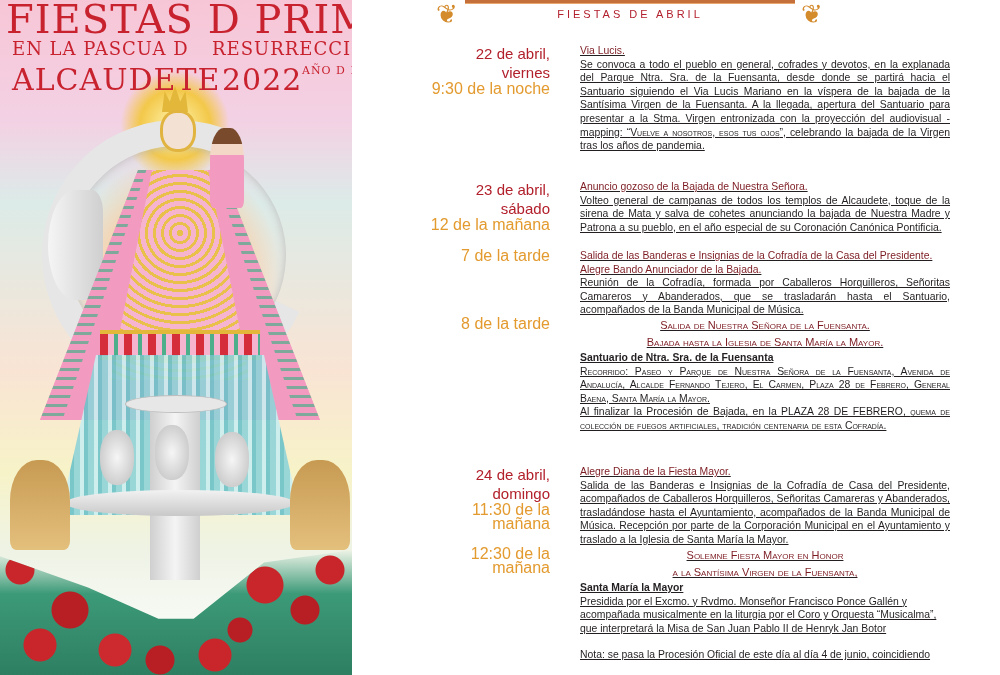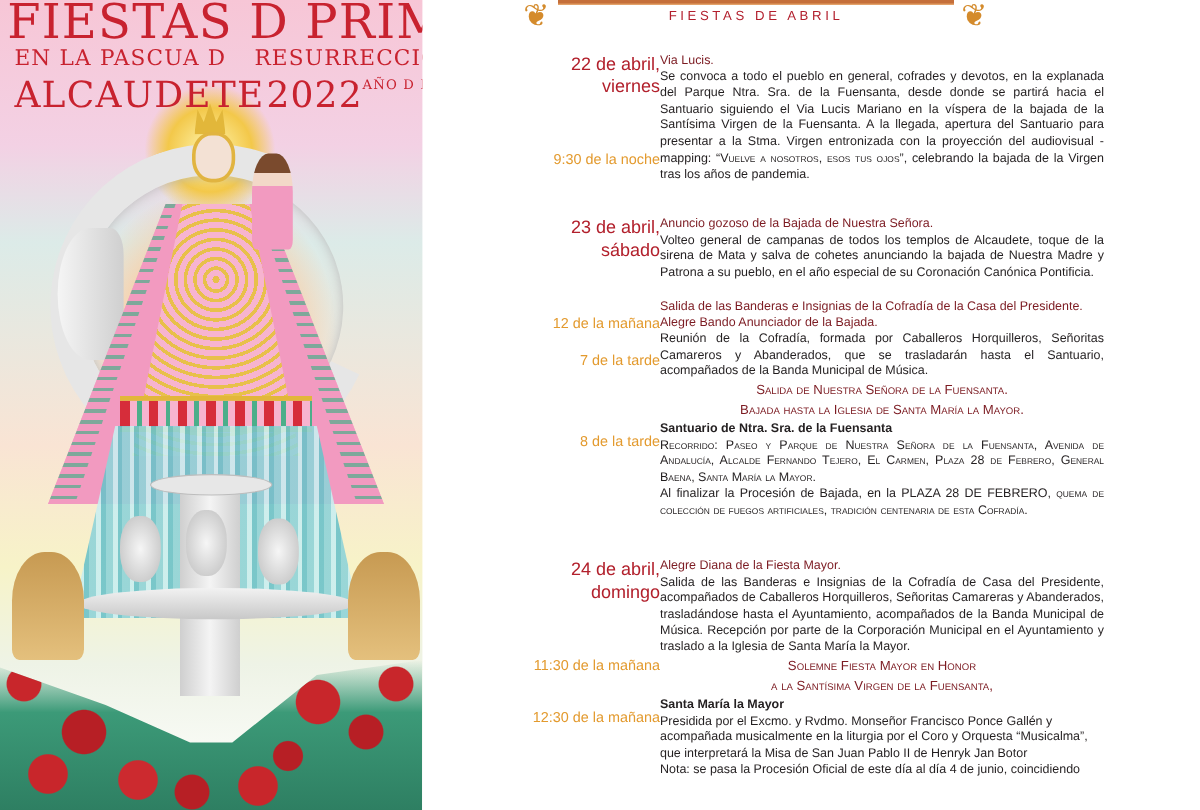--- a/index.html
+++ b/index.html
@@ -69,22 +69,22 @@
   .sched { position:absolute; left:400px; top:0; width:600px; height:675px; }
   .frame-line { position:absolute; left:65px; top:0; width:330px; height:3px; background:#c56f3a; border-bottom:1px solid #e8a86d; }
   .scroll { position:absolute; top:0; width:34px; height:32px; color:#d48b2c; font-size:26px; line-height:28px; text-align:center; font-family:"DejaVu Serif", serif; }
   .scroll.l { left:30px; }
   .scroll.r { left:395px; }
   .heading { position:absolute; left:0; top:8px; width:460px; text-align:center; color:#b21f2d; font-size:11px; letter-spacing:3px; }
 
   .row { position:absolute; left:0; width:600px; }
   .datecol { position:absolute; left:20px; width:130px; text-align:right; }
   .date { color:#b2202c; font-size:15px; line-height:19px; }
-  .time { color:#e39a2e; font-size:12px; line-height:14px;margin-top:44px; }
-  .body { position:absolute; left:150px; width:370px; font-size:10.4px; line-height:13.6px; color:#231f20; text-align:justify; }
+  .time { color:#e39a2e; font-size:16px; line-height:14px; }
+  .body { position:absolute; left:180px; width:370px; font-size:10.4px; line-height:13.6px; color:#231f20; text-align:justify;text-decoration:underline; }
   .evtitle { color:#7c1b22; }
   .bold { font-weight:bold; }
   .sc { font-variant:small-caps; }
   .center-title { color:#7c1b22; text-align:center; font-variant:small-caps; font-size:11px; line-height:17px; }
   p { margin:0; }
 </style>
 </head>
 <body>
 
 <div class="poster">
@@ -186,16 +186,16 @@
 
   <div class="row" style="top:547px;">
     <div class="datecol">
       <div class="time">12:30 de la mañana</div>
     </div>
     <div class="body">
       <p class="center-title">Solemne Fiesta Mayor en Honor</p>
       <p class="center-title">a la Santísima Virgen de la Fuensanta,</p>
       <p class="bold">Santa María la Mayor</p>
       <p style="text-align:left;">Presidida por el Excmo. y  Rvdmo. Monseñor Francisco Ponce Gallén y acompañada musicalmente en la liturgia por el Coro y Orquesta “Musicalma”, que interpretará la Misa de San Juan Pablo II de Henryk Jan Botor</p>
-      <p style="text-align:left;">Nota: se pasa la Procesión Oficial de este día al día 4 de junio, coincidiendo</p>
+      <p style="margin-top:13px;text-align:left;">Nota: se pasa la Procesión Oficial de este día al día 4 de junio, coincidiendo</p>
     </div>
   </div>
 </div>
 
 </body></html>

